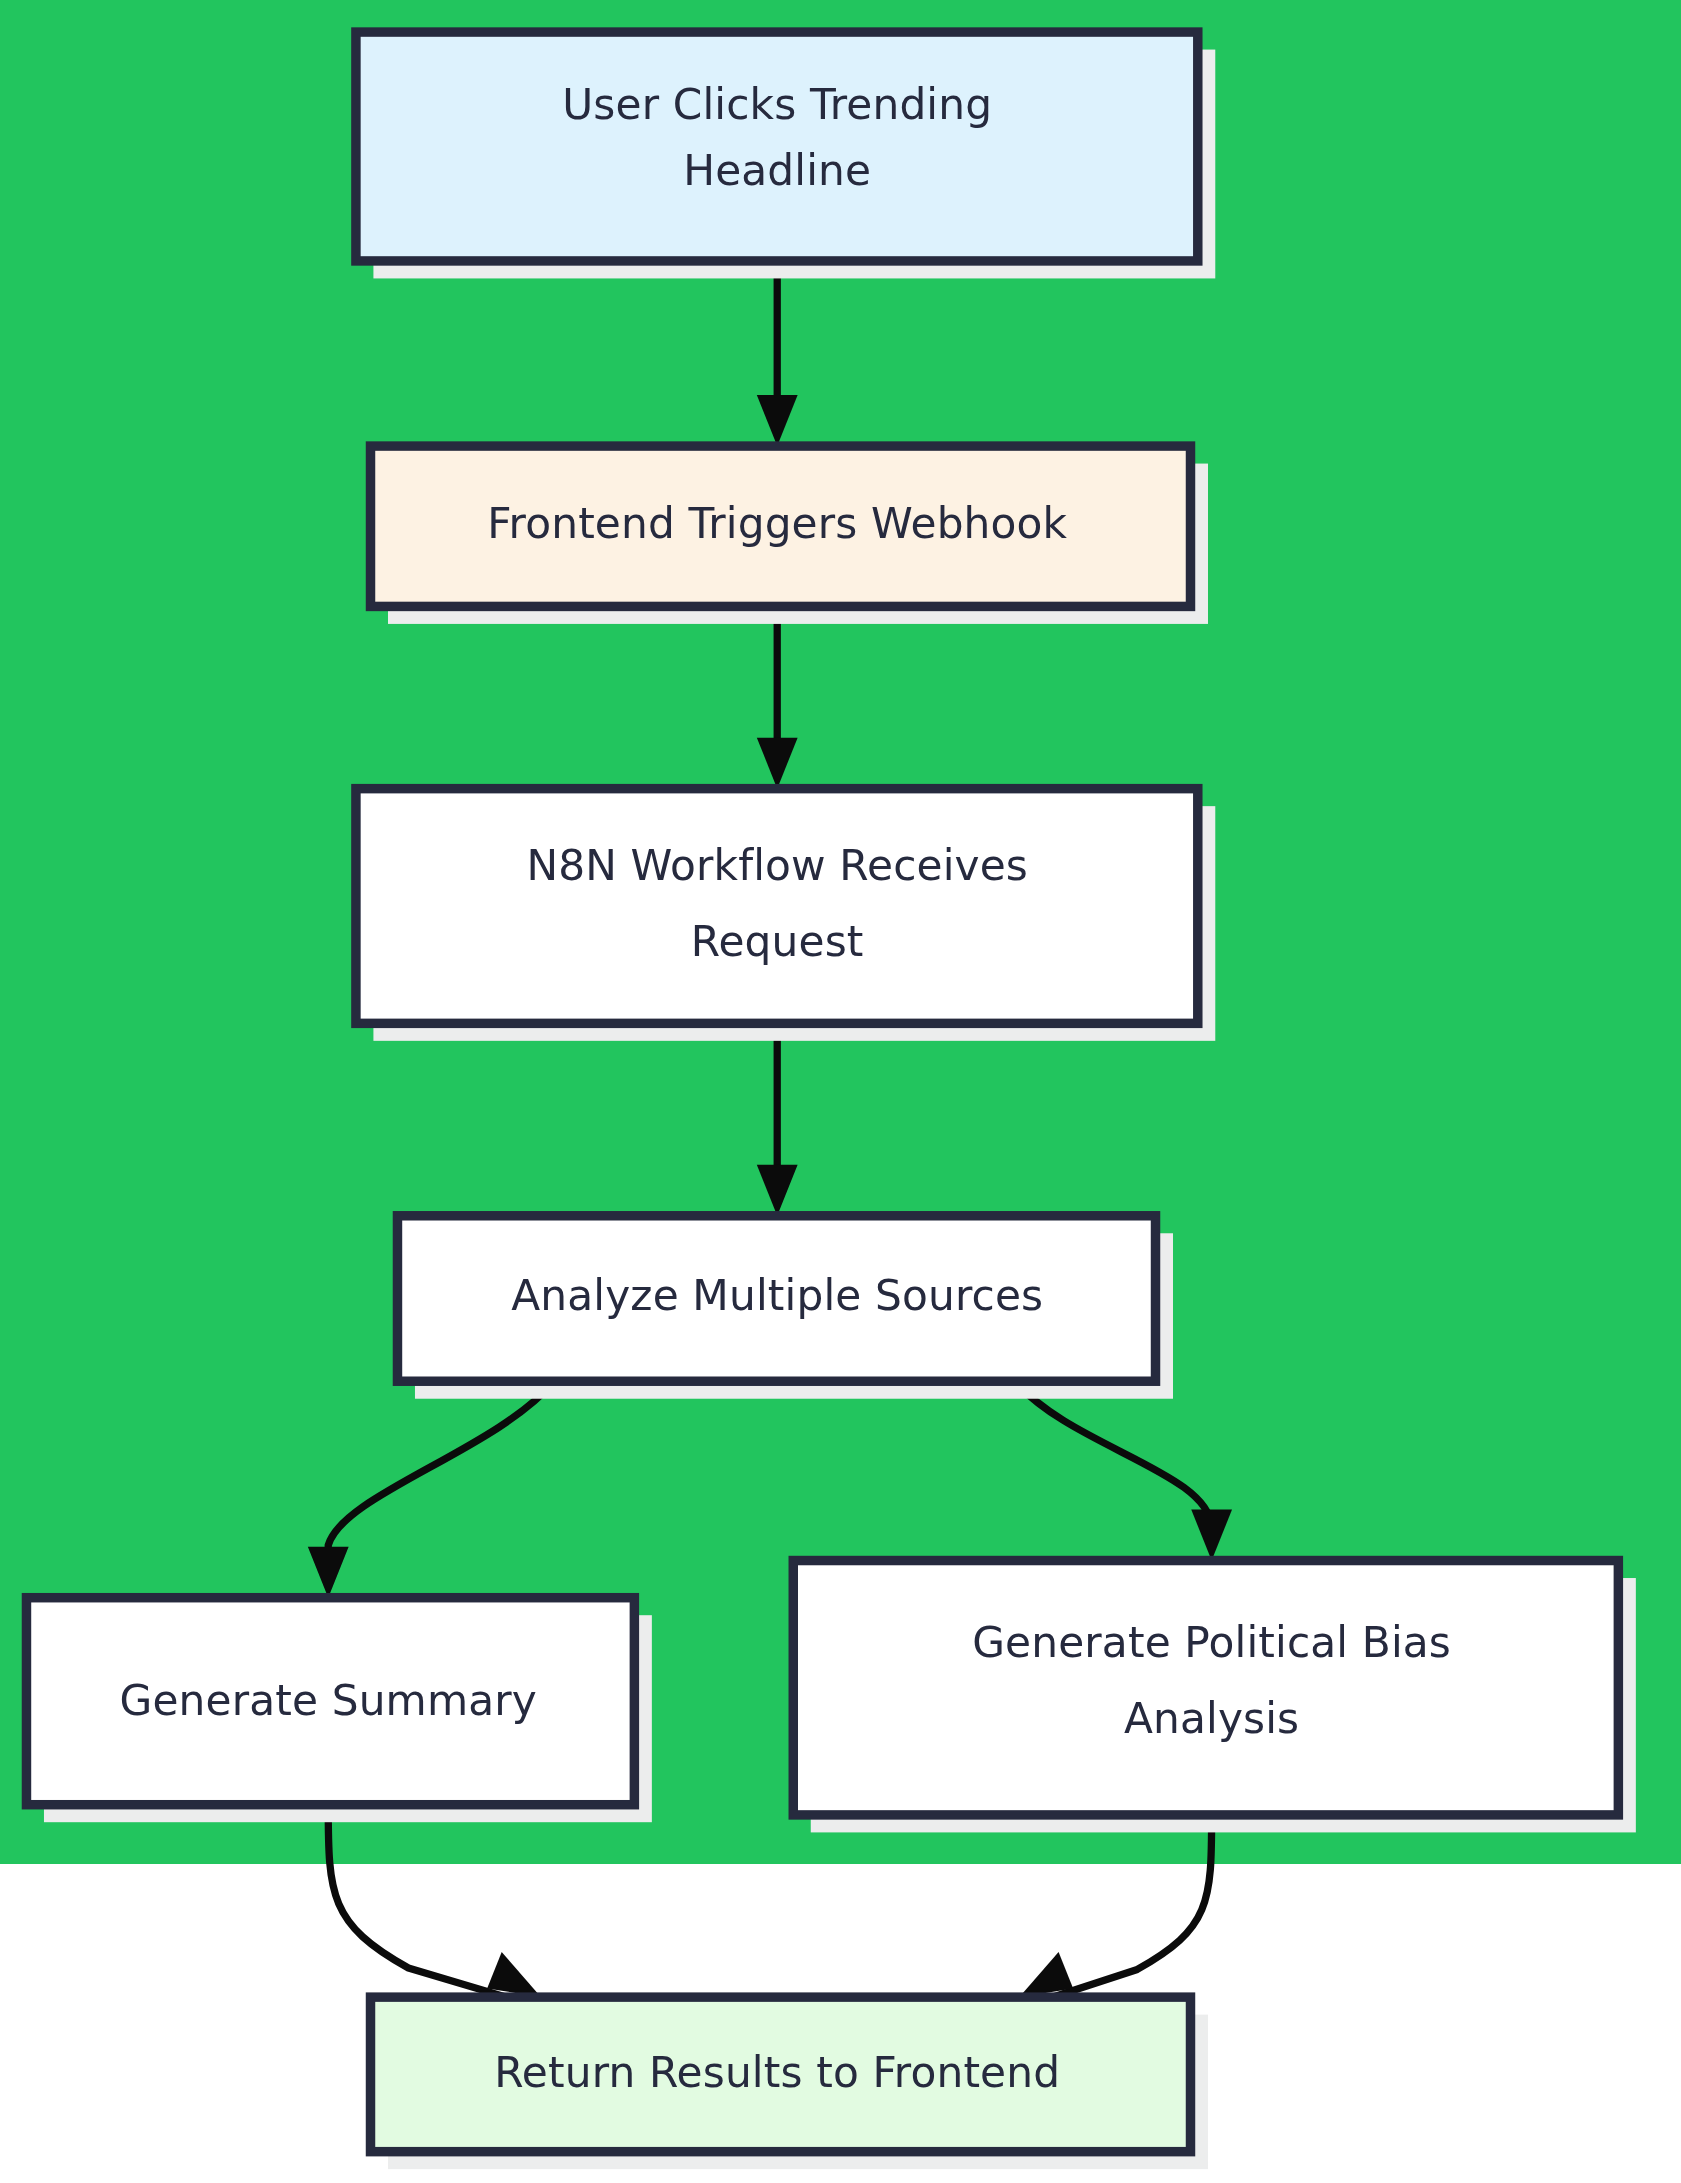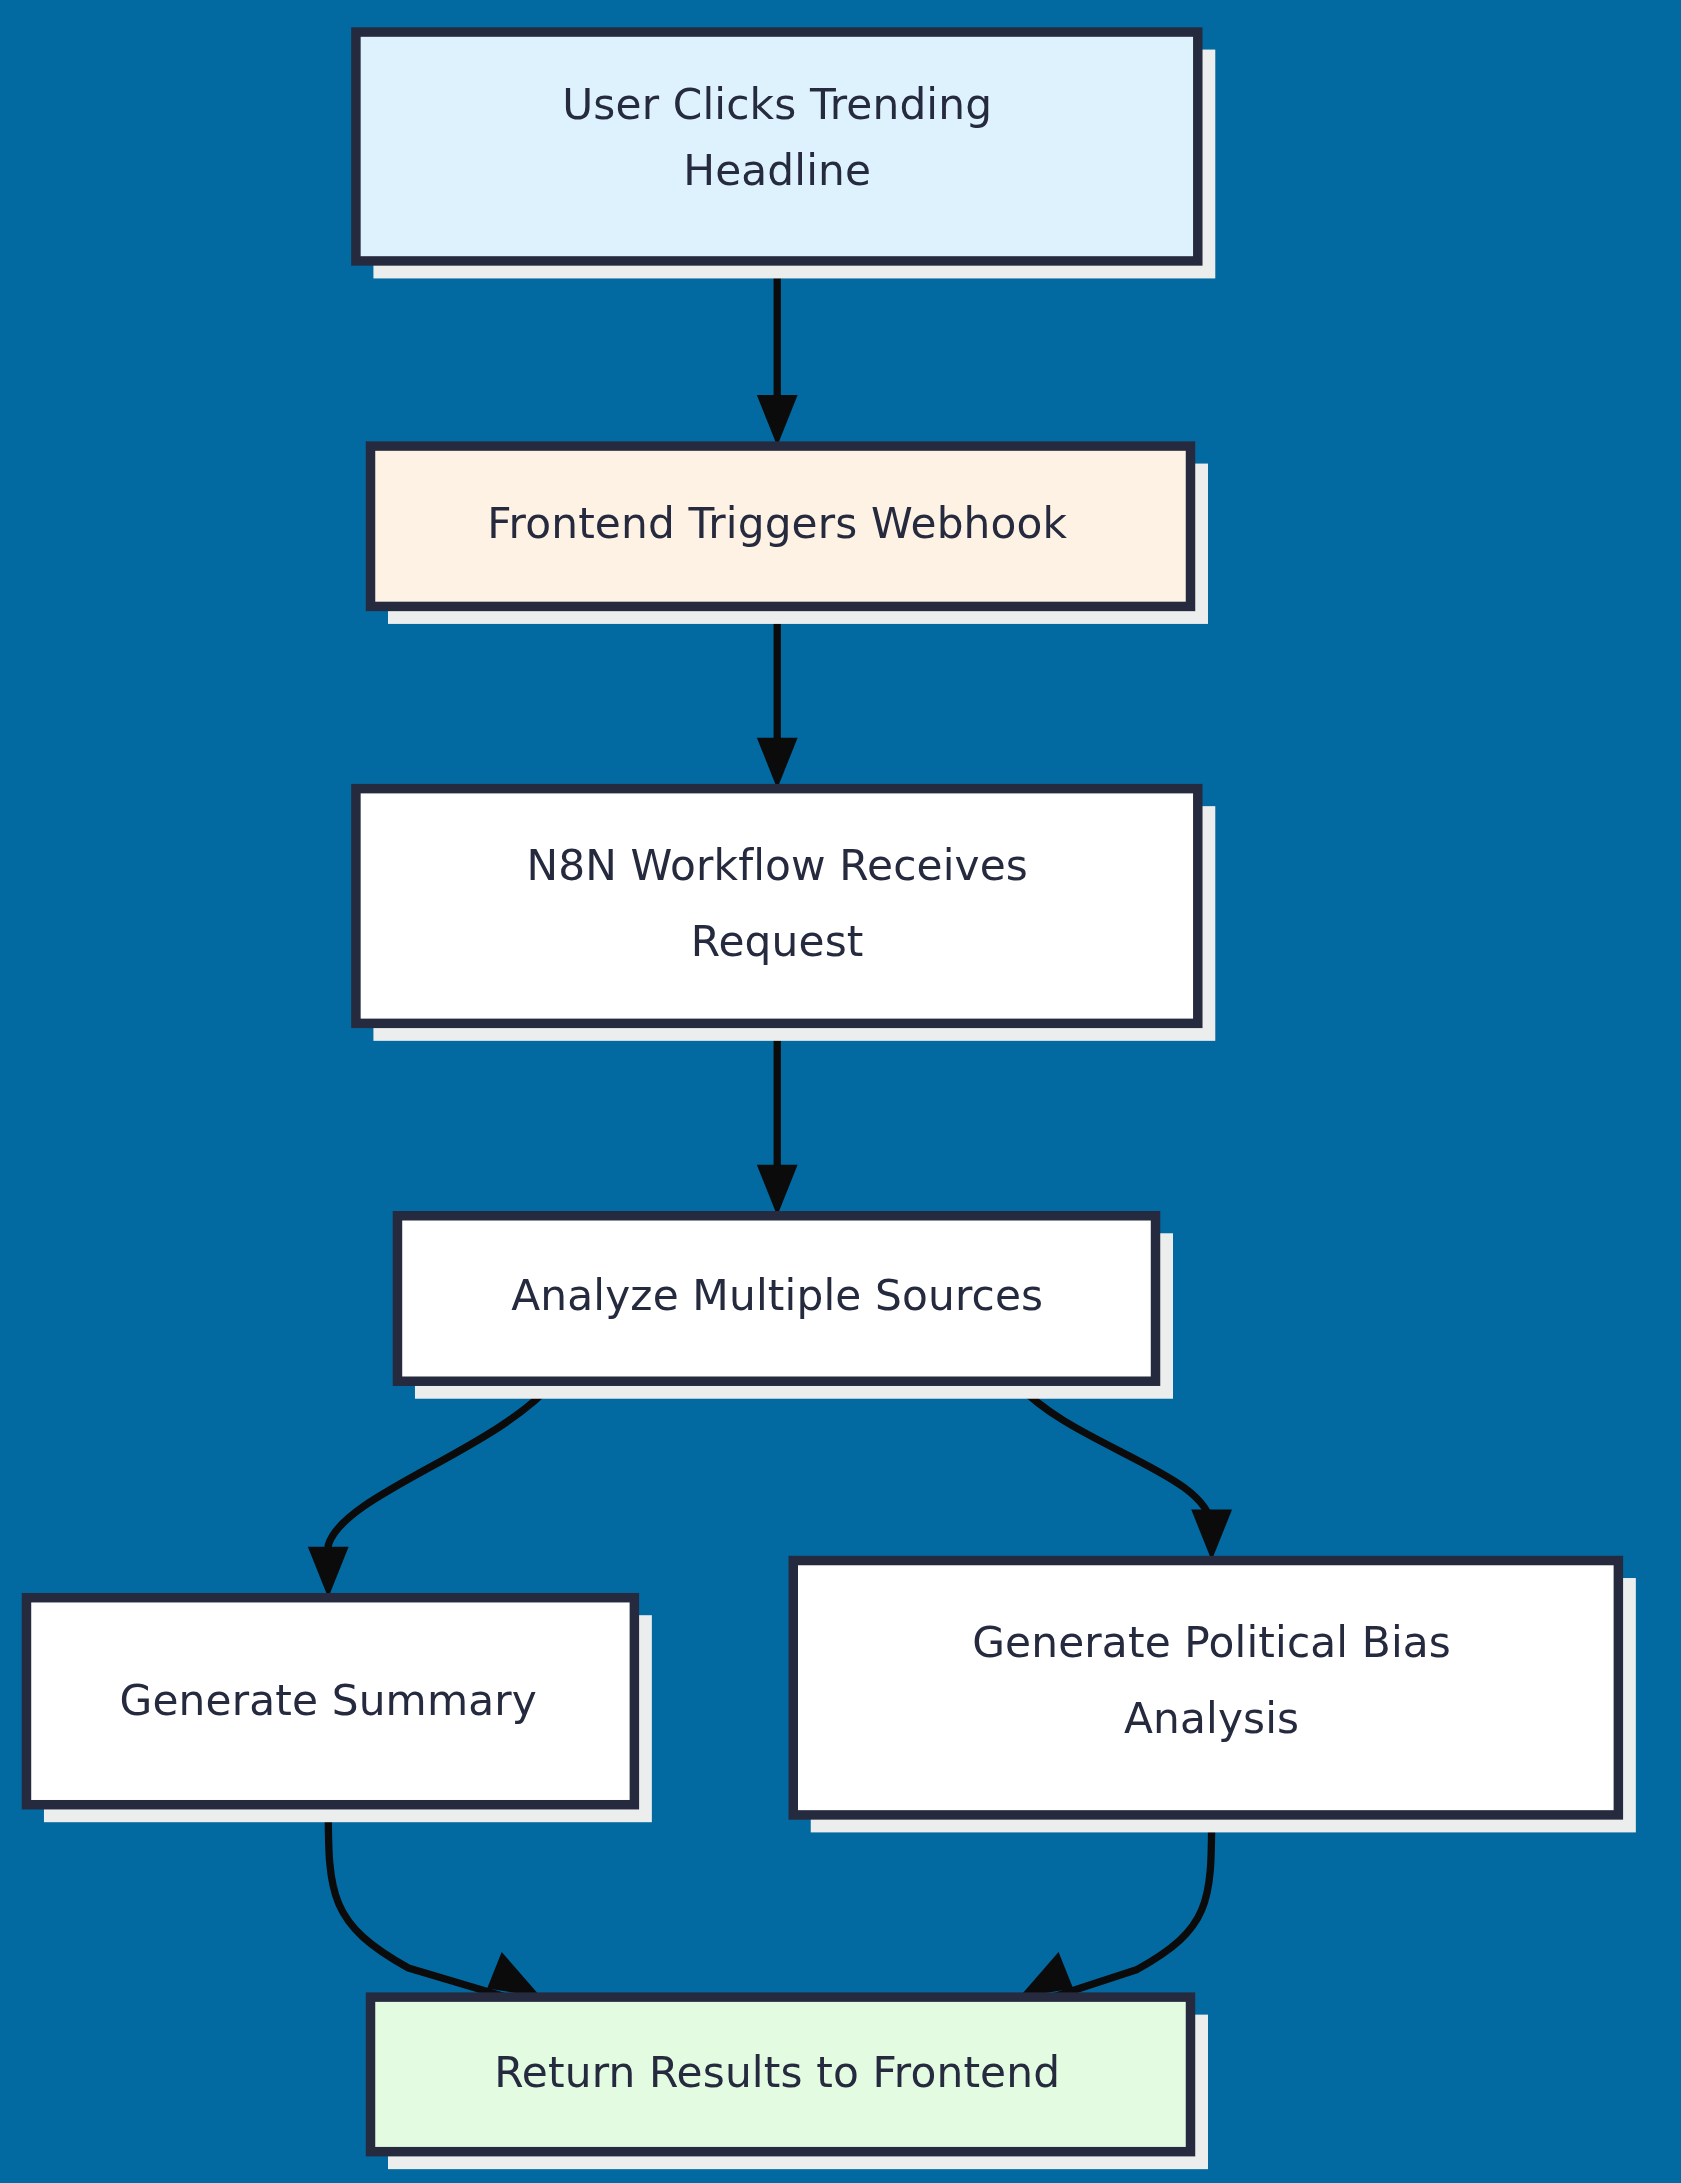--- a/index.html
+++ b/index.html
@@ -9,22 +9,22 @@
   }
   body {
     width: 1682px;
     height: 2183px;
     overflow: hidden;
     font-family: "DejaVu Sans Condensed", "Liberation Sans", sans-serif;
   }
   #canvas {
     position: relative;
     width: 1682px;
-    height: 2183px;
-    background: #0369a1;
+    height: 1864px;
+    background: #22c55e;
   }
   #flow-svg {
     position: absolute;
     top: 0;
     left: 0;
     width: 1682px;
     height: 2183px;
     display: block;
   }
   .node-rect {

